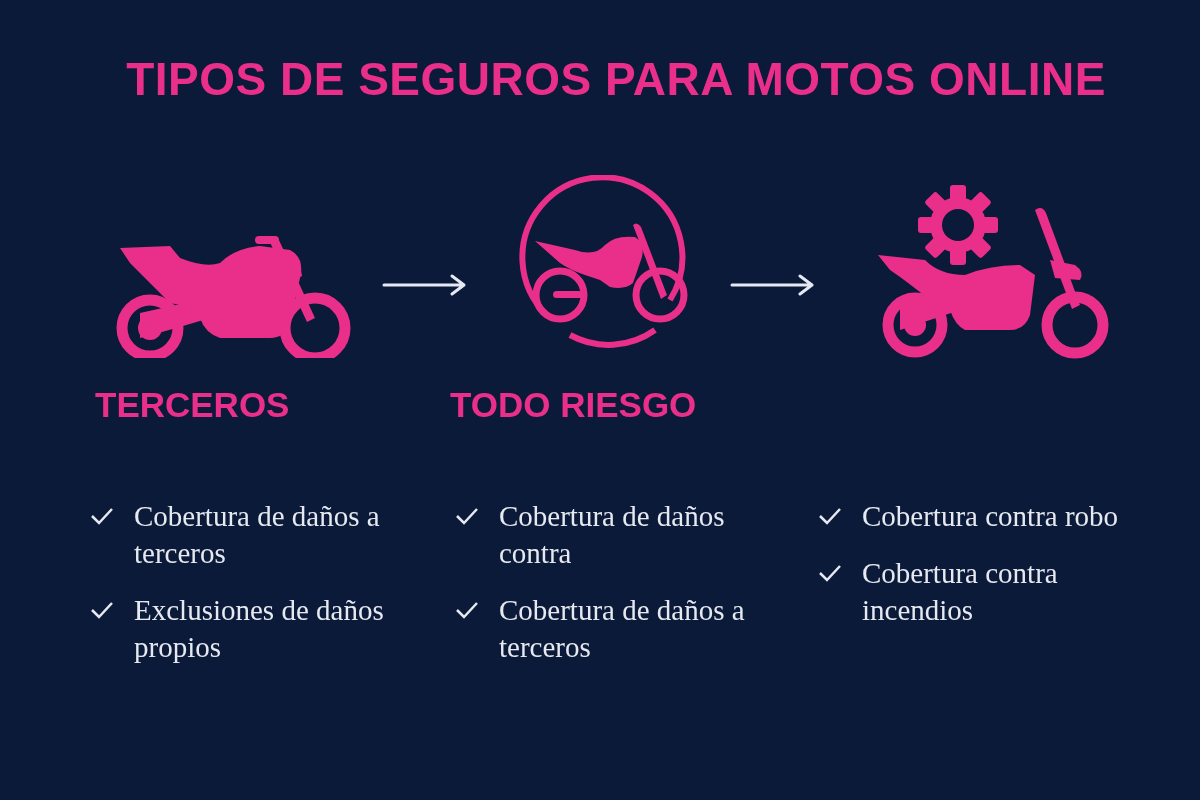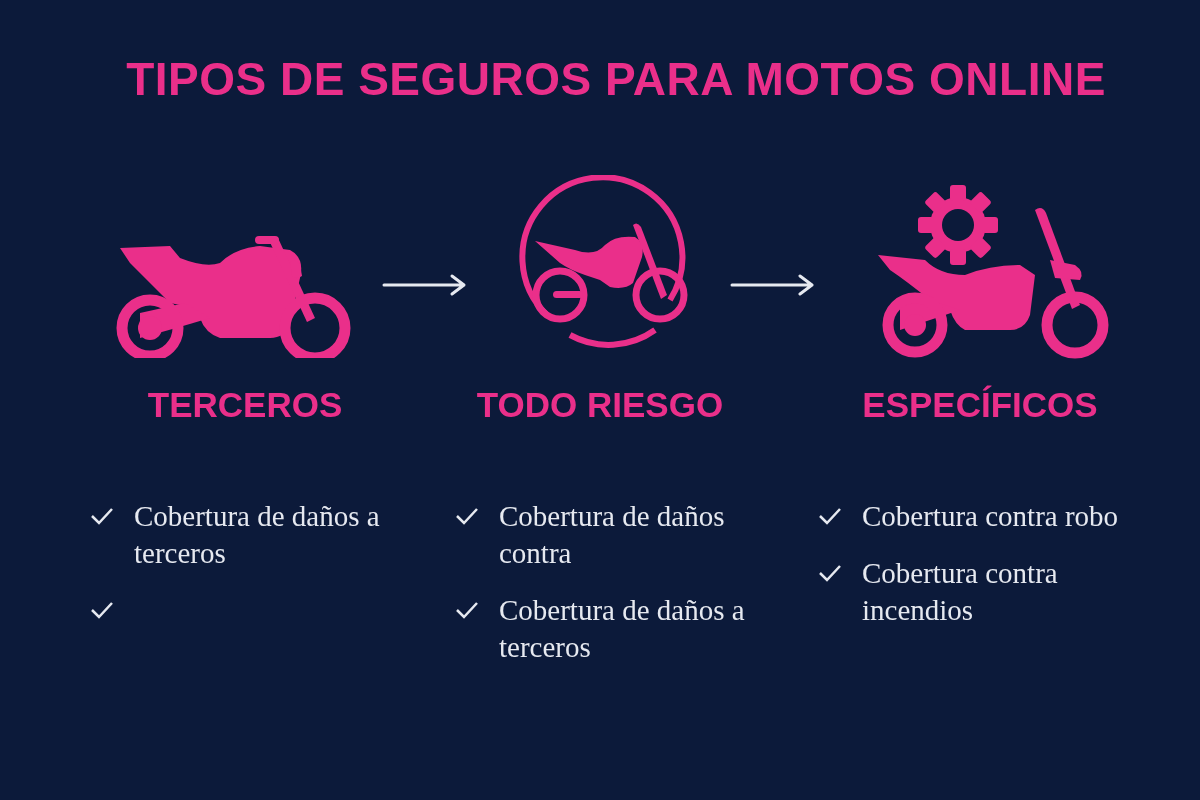--- a/index.html
+++ b/index.html
@@ -9,21 +9,21 @@
     font-family:"Liberation Sans", sans-serif;
     position:relative;
   }
   .title {
     position:absolute; left:16px; top:52px; width:1200px; text-align:center;
     color:#ea2f8a; font-weight:bold; font-size:46px; letter-spacing:0.5px;
   }
   .icon { position:absolute; }
   .arrow { position:absolute; }
   .col-title {
-    position:absolute; text-align:center; color:#ea2f8a;
+    position:absolute; color:#ea2f8a;
     font-weight:bold; font-size:35px; line-height:44px;
   }
   .list { position:absolute; margin:0; padding:0; list-style:none; }
   .list li {
     position:relative; padding-left:44px; color:#e6e9f0;
     font-size:29px; line-height:37px; margin-bottom:20px;font-family:Liberation Serif, serif;
   }
   .check { position:absolute; left:0; top:8px; width:24px; height:20px; }
 </style>
 </head>
@@ -92,34 +92,34 @@
   <g fill="none" stroke="#ea2f8a" stroke-width="11">
     <circle cx="45" cy="145" r="27"></circle>
     <circle cx="205" cy="145" r="28"></circle>
   </g>
   <circle cx="45" cy="145" r="11" fill="#ea2f8a"></circle>
 </svg>
 
 <div class="col-title" style="left:95px;top:383px;width:300px">TERCEROS</div>
 <div class="col-title" style="left:450px;top:383px;width:300px">TODO RIESGO</div>
 <div class="col-title" style="left:835px;top:383px;width:290px">
-  <div>ESPECÍFICOS</div>
 </div>
 
 <ul class="list" style="left:90px;top:498px;width:300px">
   <li>
     <svg class="check" viewBox="0 0 24 20">
         <path d="M2 10 L9 17 L22 3" stroke="#e6e9f0" stroke-width="2.5" fill="none"></path>
       </svg>
     <span>Cobertura de daños a terceros</span>
   </li>
   <li>
     <svg class="check" viewBox="0 0 24 20">
         <path d="M2 10 L9 17 L22 3" stroke="#e6e9f0" stroke-width="2.5" fill="none"></path>
       </svg>
+    <span>Exclusiones de daños propios</span>
   </li>
 </ul>
 
 <ul class="list" style="left:455px;top:498px;width:320px">
   <li>
     <svg class="check" viewBox="0 0 24 20">
         <path d="M2 10 L9 17 L22 3" stroke="#e6e9f0" stroke-width="2.5" fill="none"></path>
       </svg>
     <span>Cobertura de daños contra</span>
   </li>

